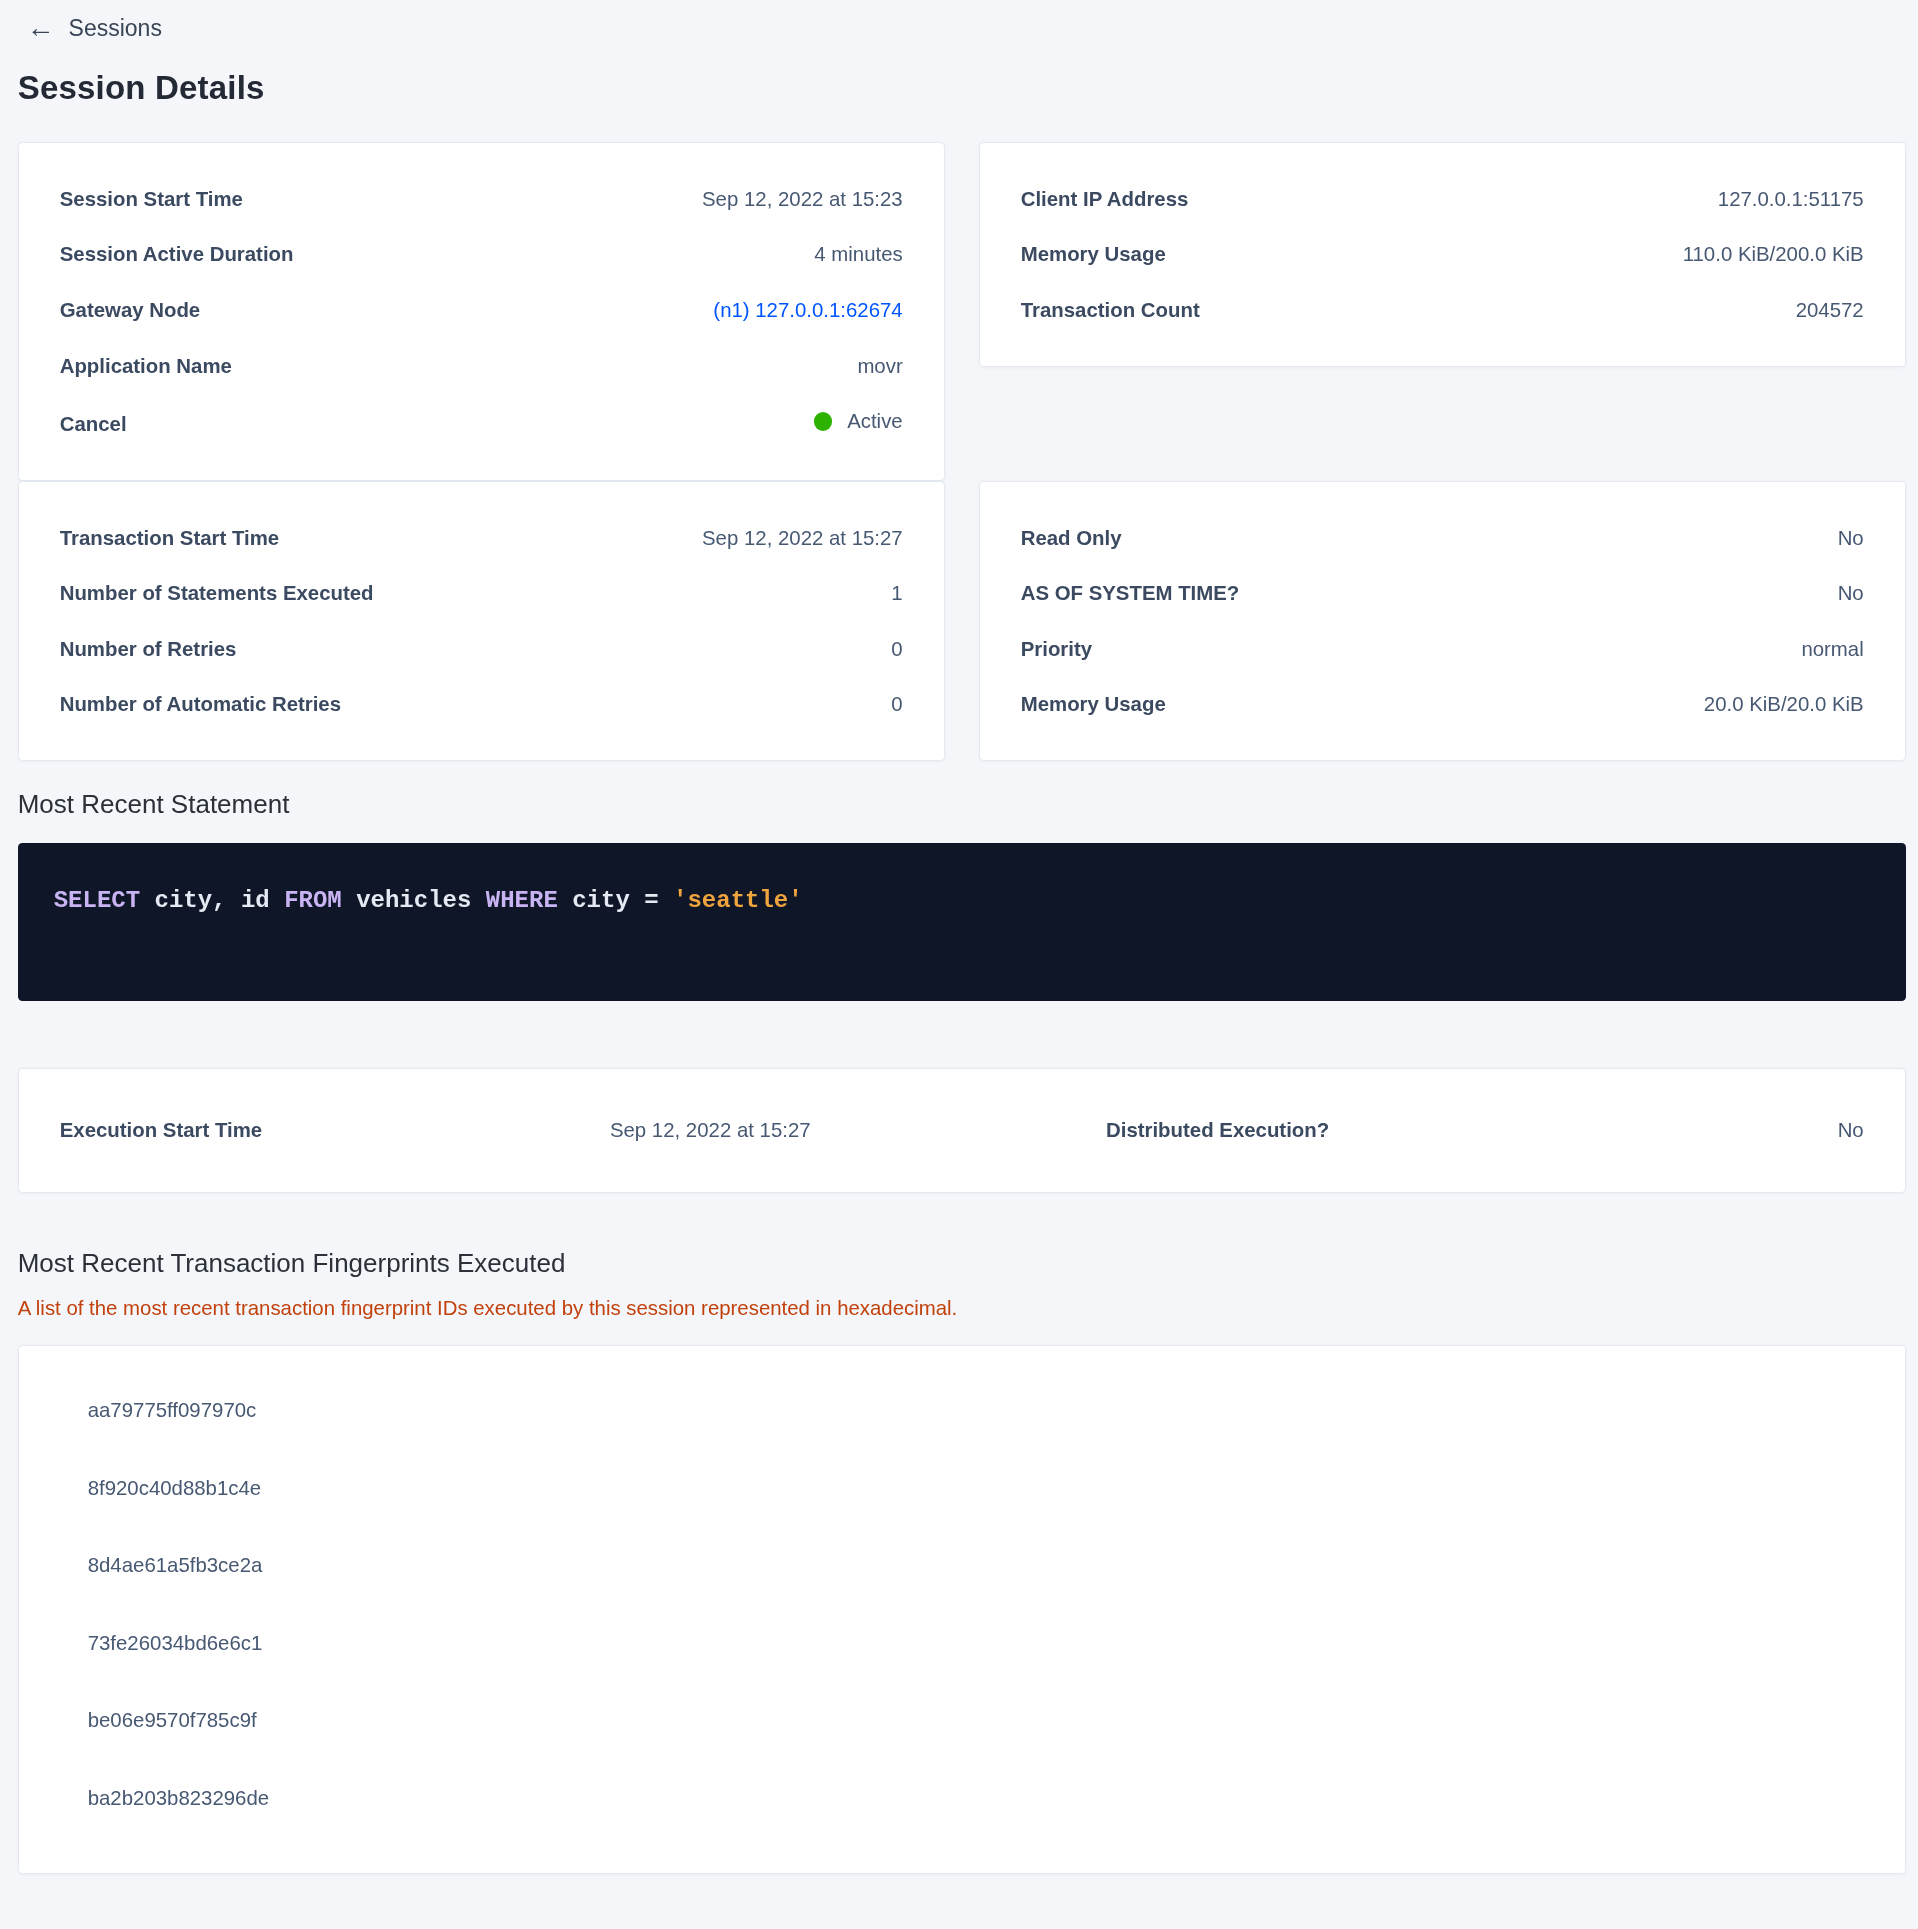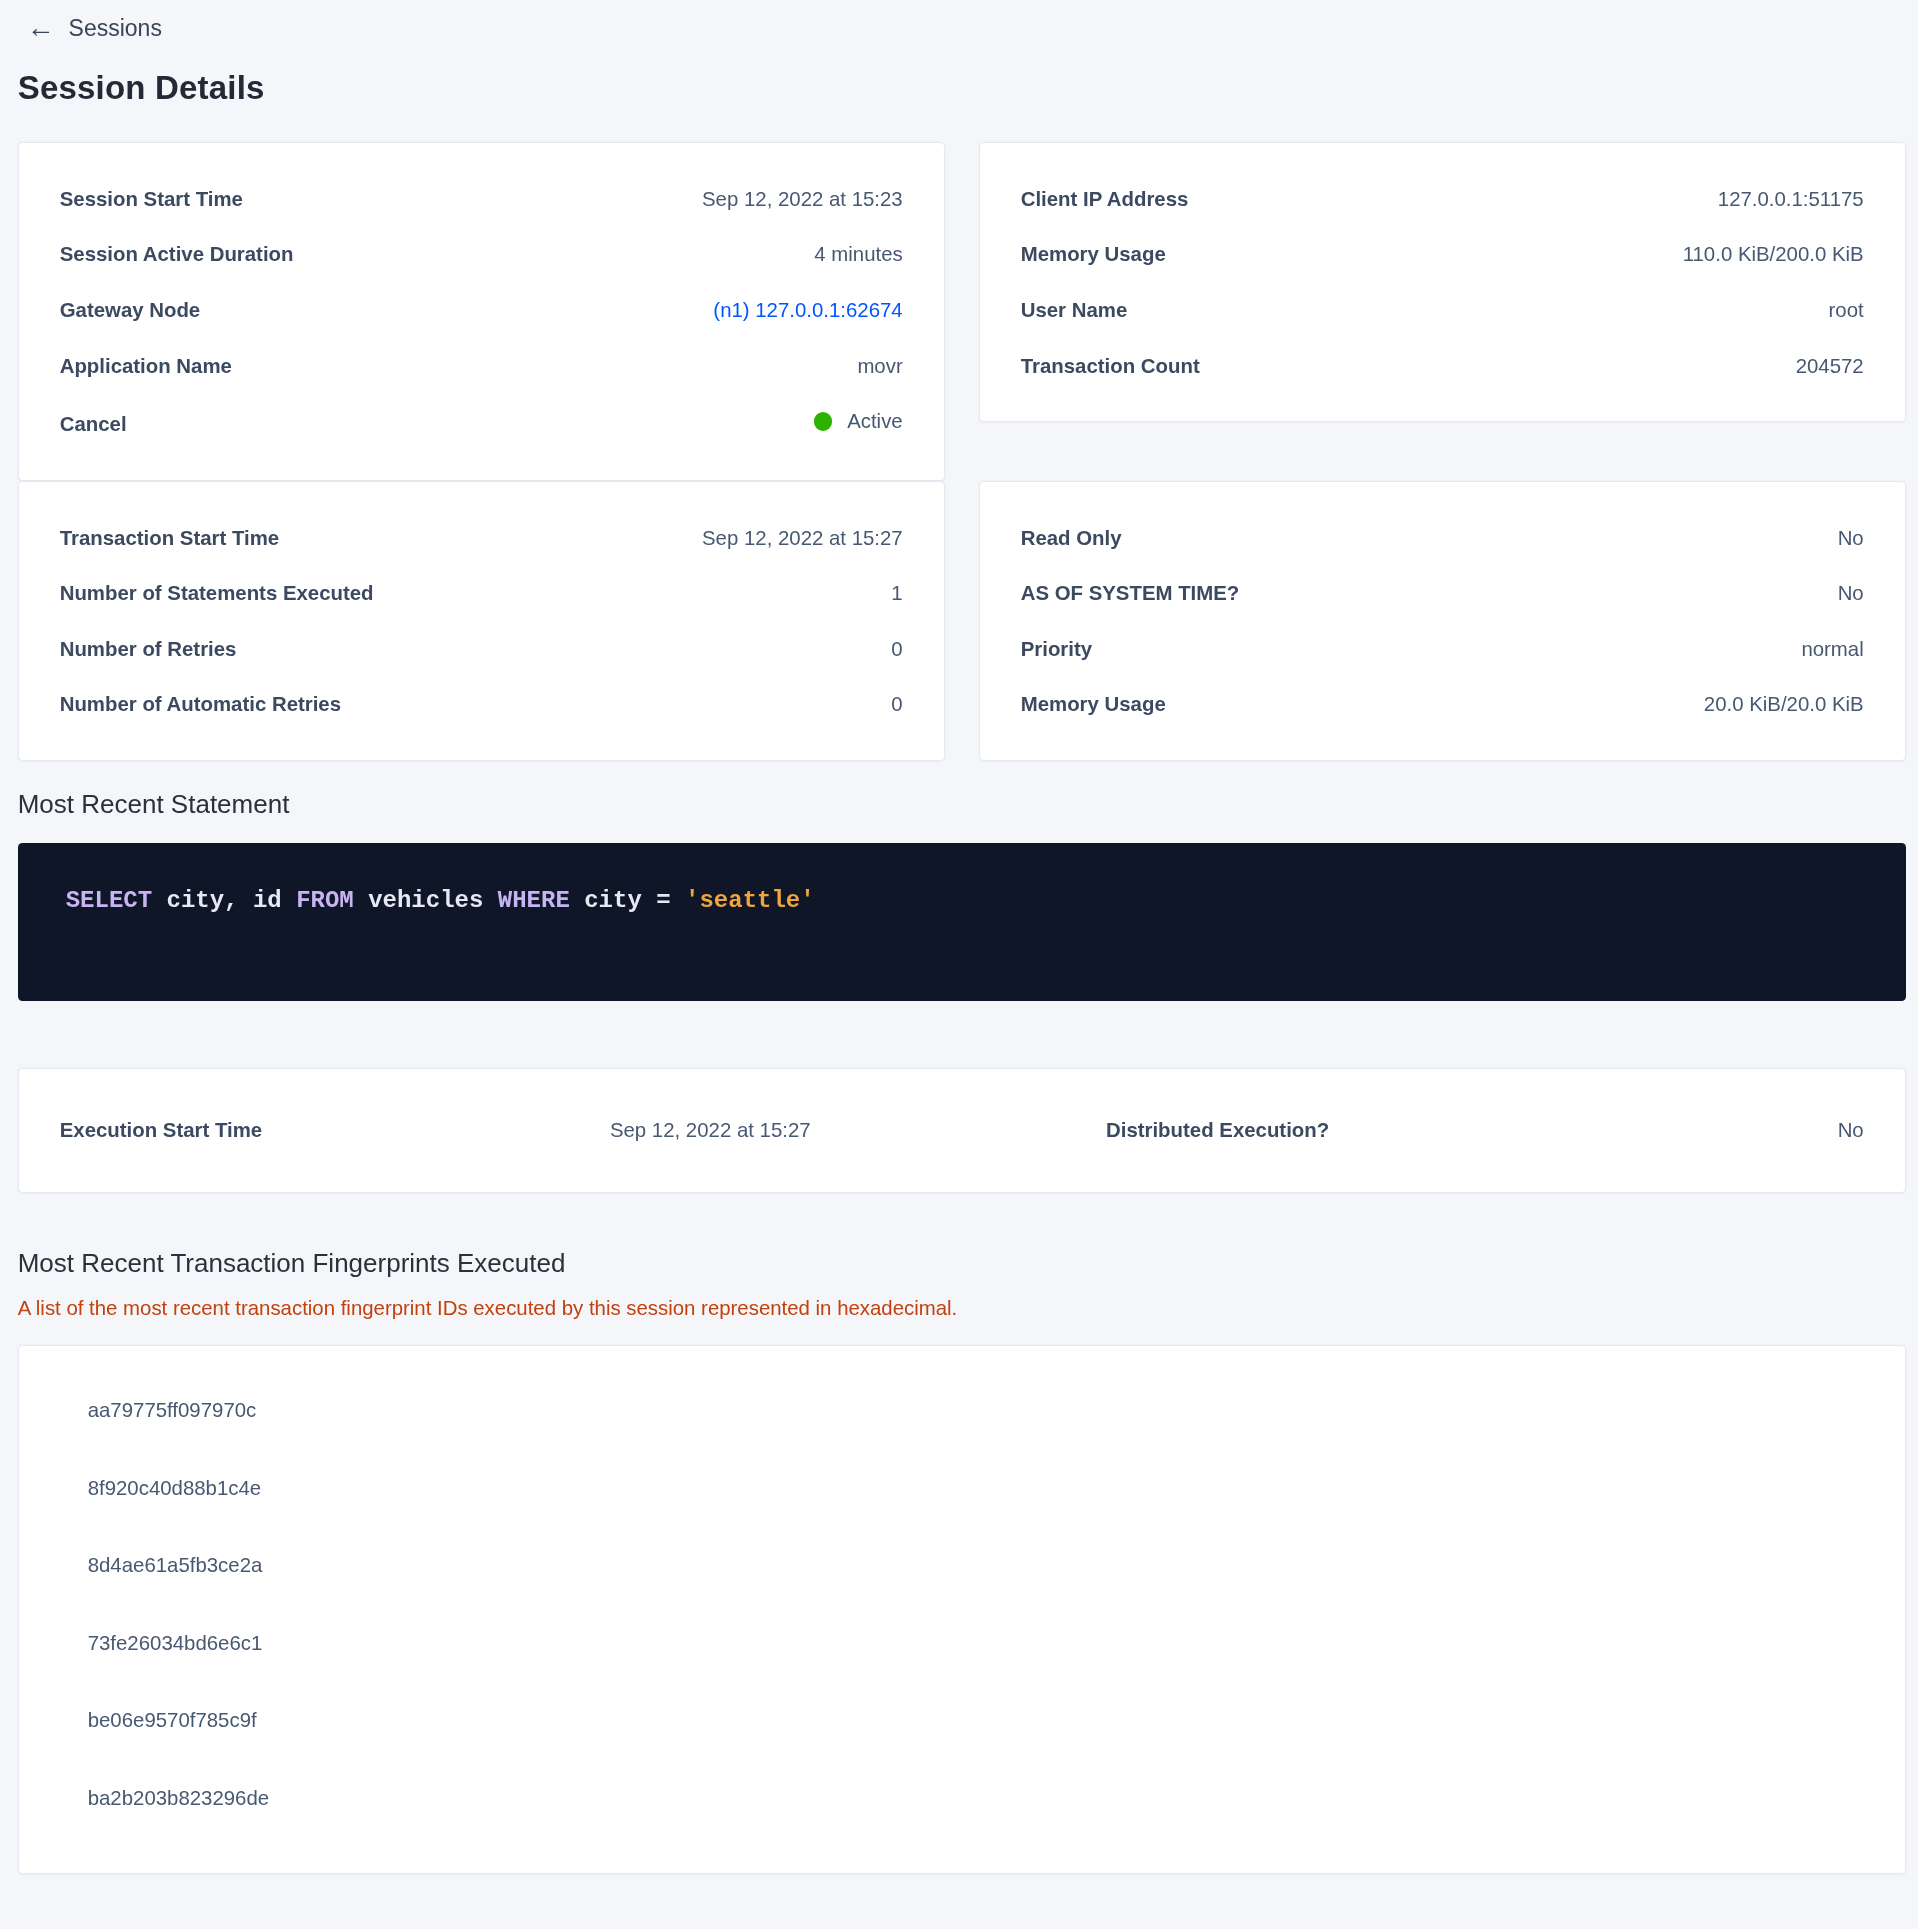--- a/index.html
+++ b/index.html
@@ -48,21 +48,21 @@
   .dot { width: 18.6px; height: 18.6px; border-radius: 50%; background: #2db200; display: inline-block; }
 
   
   .section-h { font-size: 26px; font-weight: 400; color: #2b3039; margin: 28px 0 23px 0; }
   .section-h.mt-lg { margin-top: 55px; }
   .section-desc { font-size: 20.4px; font-weight: 400; color: #c2410c; margin: -5.3px 0 25px 0; }
 
   
   .code-block {
     background: #0e1628; border-radius: 4.4px;
-    height: 158px; padding: 42px 48px; margin: 0;
+    height: 158px; padding: 42px 36px; margin: 0;
   }
   .code {
     font-family: "Liberation Mono", "DejaVu Sans Mono", monospace;
     font-size: 24px; font-weight: 700; line-height: 32px;
     white-space: pre; color: #e5e9f2;
   }
   .code .kw { color: #c8b3f3; }
   .code .str { color: #efa43d; }
 
   
@@ -121,24 +121,20 @@
     </div>
 
     <div class="card sum-card">
       <div class="sum-row">
         <span class="sum-label">Client IP Address</span>
         <span class="sum-value">127.0.0.1:51175</span>
       </div>
       <div class="sum-row">
         <span class="sum-label">Memory Usage</span>
         <span class="sum-value">110.0 KiB/200.0 KiB</span>
-      </div>
-      <div class="sum-row">
-        <span class="sum-label">User Name</span>
-        <span class="sum-value">root</span>
       </div>
       <div class="sum-row">
         <span class="sum-label">Transaction Count</span>
         <span class="sum-value">204572</span>
       </div>
     </div>
   </div>
 
 
   <div class="two-col">

